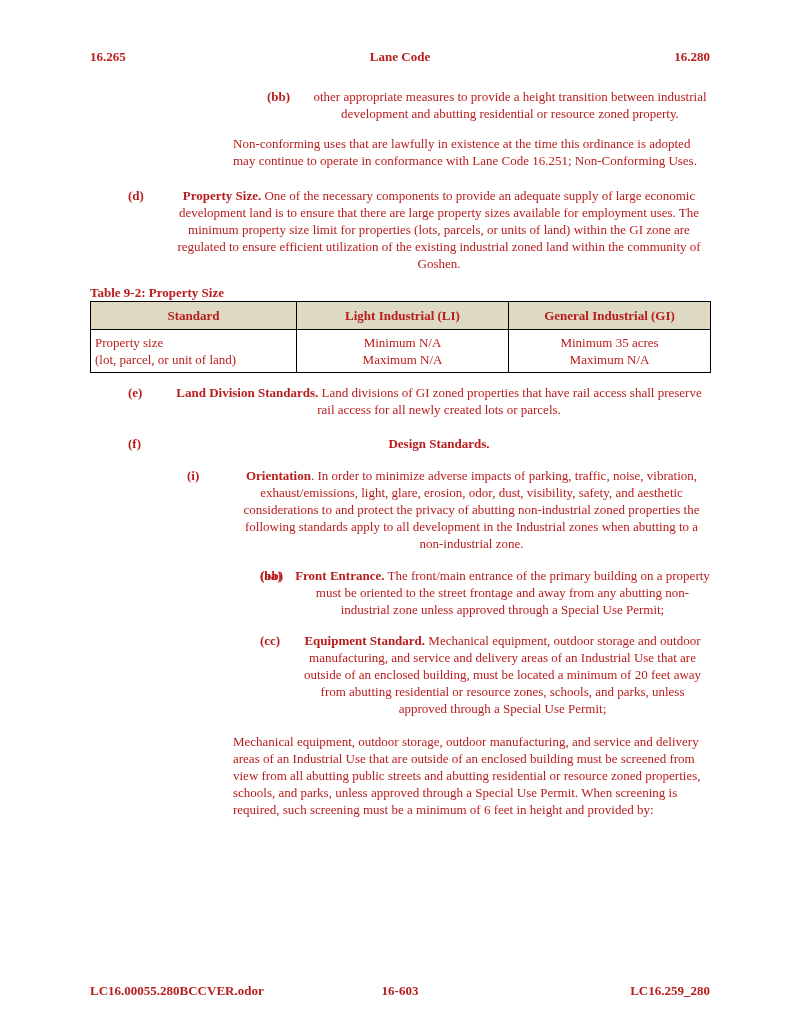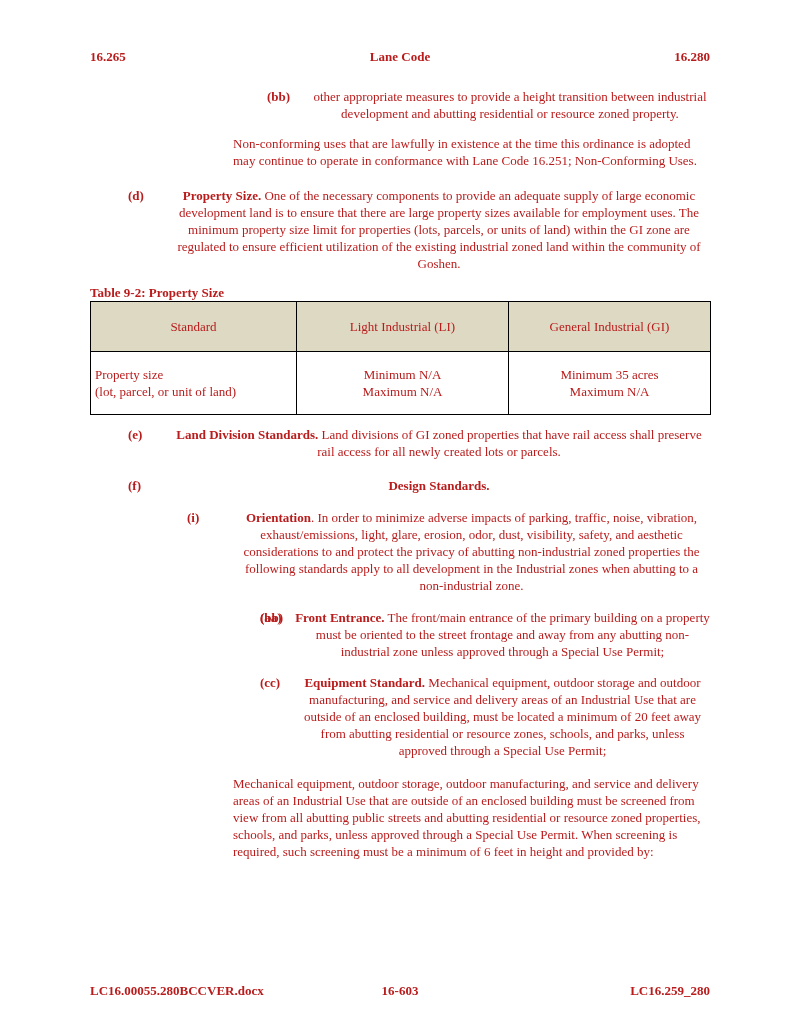--- a/index.html
+++ b/index.html
@@ -56,25 +56,25 @@
     width: 620px;
     table-layout: fixed;
   }
   table.std-table th, table.std-table td {
     border: 1px solid #000000;
     font-size: 13px;
     line-height: 17px;
     vertical-align: top;
   }
   table.std-table th {
-    font-weight: normal;
+    font-weight: bold;
     text-align: center;
-    padding: 16px 2px;
+    padding: 5px 2px;
   }
-  table.std-table td { padding: 14px 4px; }
+  table.std-table td { padding: 4px 4px; }
   td.cell-left   { text-align: left; }
   td.cell-center { text-align: center; }
 
   .mt-bb1   { margin-top: 23px; }
   .mt-ncf   { margin-top: 13px; }
   .mt-d     { margin-top: 18px; }
   .mt-e     { margin-top: 11px; }
   .mt-f     { margin-top: 17px; }
   .mt-i     { margin-top: 15px; }
   .mt-aa    { margin-top: 15px; }
@@ -178,17 +178,17 @@
     <div class="item lvl3 mt-cc">
       <span class="lbl">(cc)</span>
       <div class="txt"><b class="lead">Equipment Standard.</b> <span>Mechanical equipment, outdoor storage and outdoor manufacturing, and service and delivery areas of an Industrial Use that are outside of an enclosed building, must be located a minimum of 20 feet away from abutting residential or resource zones, schools, and parks, unless approved through a Special Use Permit;</span></div>
     </div>
 
     <div class="para-l2 mt-scr">Mechanical equipment, outdoor storage, outdoor manufacturing, and service and delivery areas of an Industrial Use that are outside of an enclosed building must be screened from view from all abutting public streets and abutting residential or resource zoned properties, schools, and parks, unless approved through a Special Use Permit.  When screening is required, such screening must be a minimum of 6 feet in height and provided by:</div>
 
   </div>
 
   <div class="pg-footer">
-    <span class="ftr-left">LC16.00055.280BCCVER.docx</span>
+    <span class="ftr-left">LC16.00055.280BCCVER.odor</span>
     <span class="ftr-center">16-603</span>
     <span class="ftr-right">LC16.259_280</span>
   </div>
 </div>
 
 </body></html>

